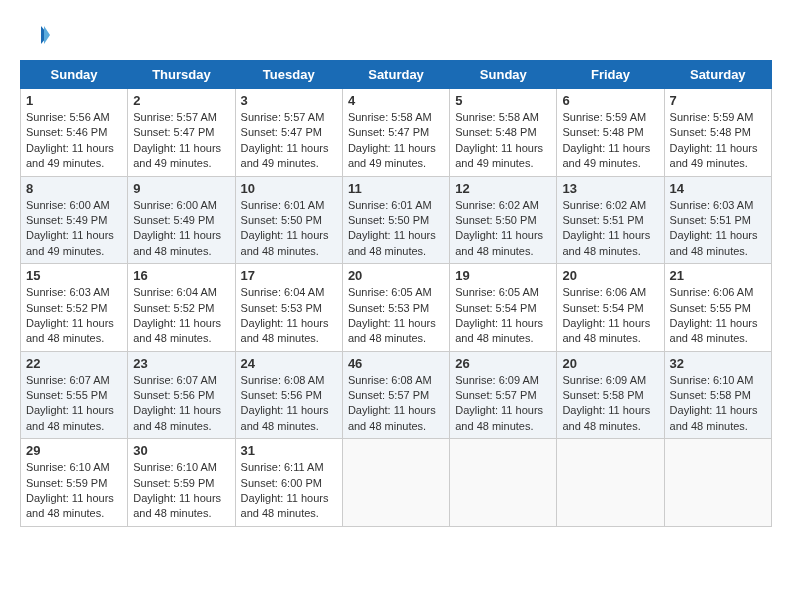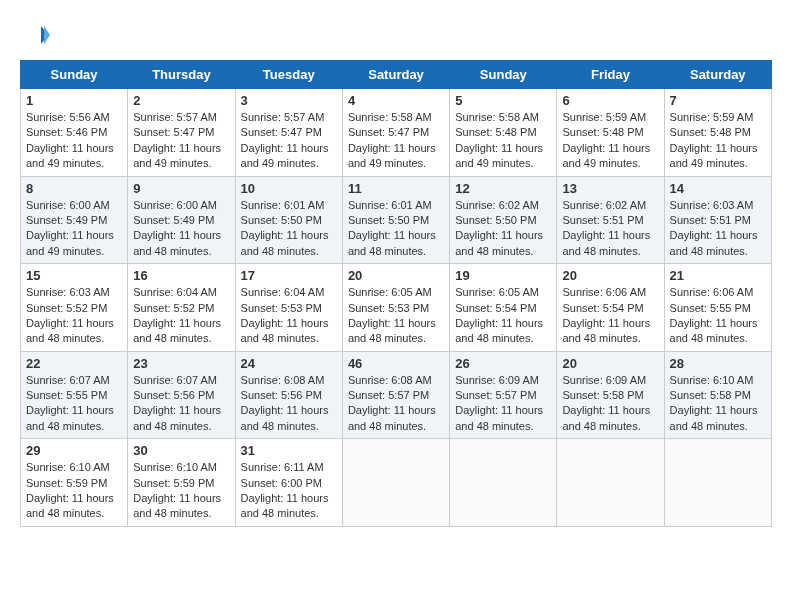--- a/index.html
+++ b/index.html
@@ -146,21 +146,21 @@
         <td><span class="day-number">20</span><span class="day-detail">Sunrise: 6:06 AM<br>Sunset: 5:54 PM<br>Daylight: 11 hours and 48 minutes.</span></td>
         <td><span class="day-number">21</span><span class="day-detail">Sunrise: 6:06 AM<br>Sunset: 5:55 PM<br>Daylight: 11 hours and 48 minutes.</span></td>
       </tr>
       <tr>
         <td><span class="day-number">22</span><span class="day-detail">Sunrise: 6:07 AM<br>Sunset: 5:55 PM<br>Daylight: 11 hours and 48 minutes.</span></td>
         <td><span class="day-number">23</span><span class="day-detail">Sunrise: 6:07 AM<br>Sunset: 5:56 PM<br>Daylight: 11 hours and 48 minutes.</span></td>
         <td><span class="day-number">24</span><span class="day-detail">Sunrise: 6:08 AM<br>Sunset: 5:56 PM<br>Daylight: 11 hours and 48 minutes.</span></td>
         <td><span class="day-number">46</span><span class="day-detail">Sunrise: 6:08 AM<br>Sunset: 5:57 PM<br>Daylight: 11 hours and 48 minutes.</span></td>
         <td><span class="day-number">26</span><span class="day-detail">Sunrise: 6:09 AM<br>Sunset: 5:57 PM<br>Daylight: 11 hours and 48 minutes.</span></td>
         <td><span class="day-number">20</span><span class="day-detail">Sunrise: 6:09 AM<br>Sunset: 5:58 PM<br>Daylight: 11 hours and 48 minutes.</span></td>
-        <td><span class="day-number">28</span><span class="day-detail">Sunrise: 6:10 AM<br>Sunset: 5:58 PM<br>Daylight: 11 hours and 48 minutes.</span></td>
+        <td><span class="day-number">32</span><span class="day-detail">Sunrise: 6:10 AM<br>Sunset: 5:58 PM<br>Daylight: 11 hours and 48 minutes.</span></td>
       </tr>
       <tr>
         <td><span class="day-number">29</span><span class="day-detail">Sunrise: 6:10 AM<br>Sunset: 5:59 PM<br>Daylight: 11 hours and 48 minutes.</span></td>
         <td><span class="day-number">30</span><span class="day-detail">Sunrise: 6:10 AM<br>Sunset: 5:59 PM<br>Daylight: 11 hours and 48 minutes.</span></td>
         <td><span class="day-number">31</span><span class="day-detail">Sunrise: 6:11 AM<br>Sunset: 6:00 PM<br>Daylight: 11 hours and 48 minutes.</span></td>
         <td class="empty-cell"></td>
         <td class="empty-cell"></td>
         <td class="empty-cell"></td>
         <td class="empty-cell"></td>
       </tr>

